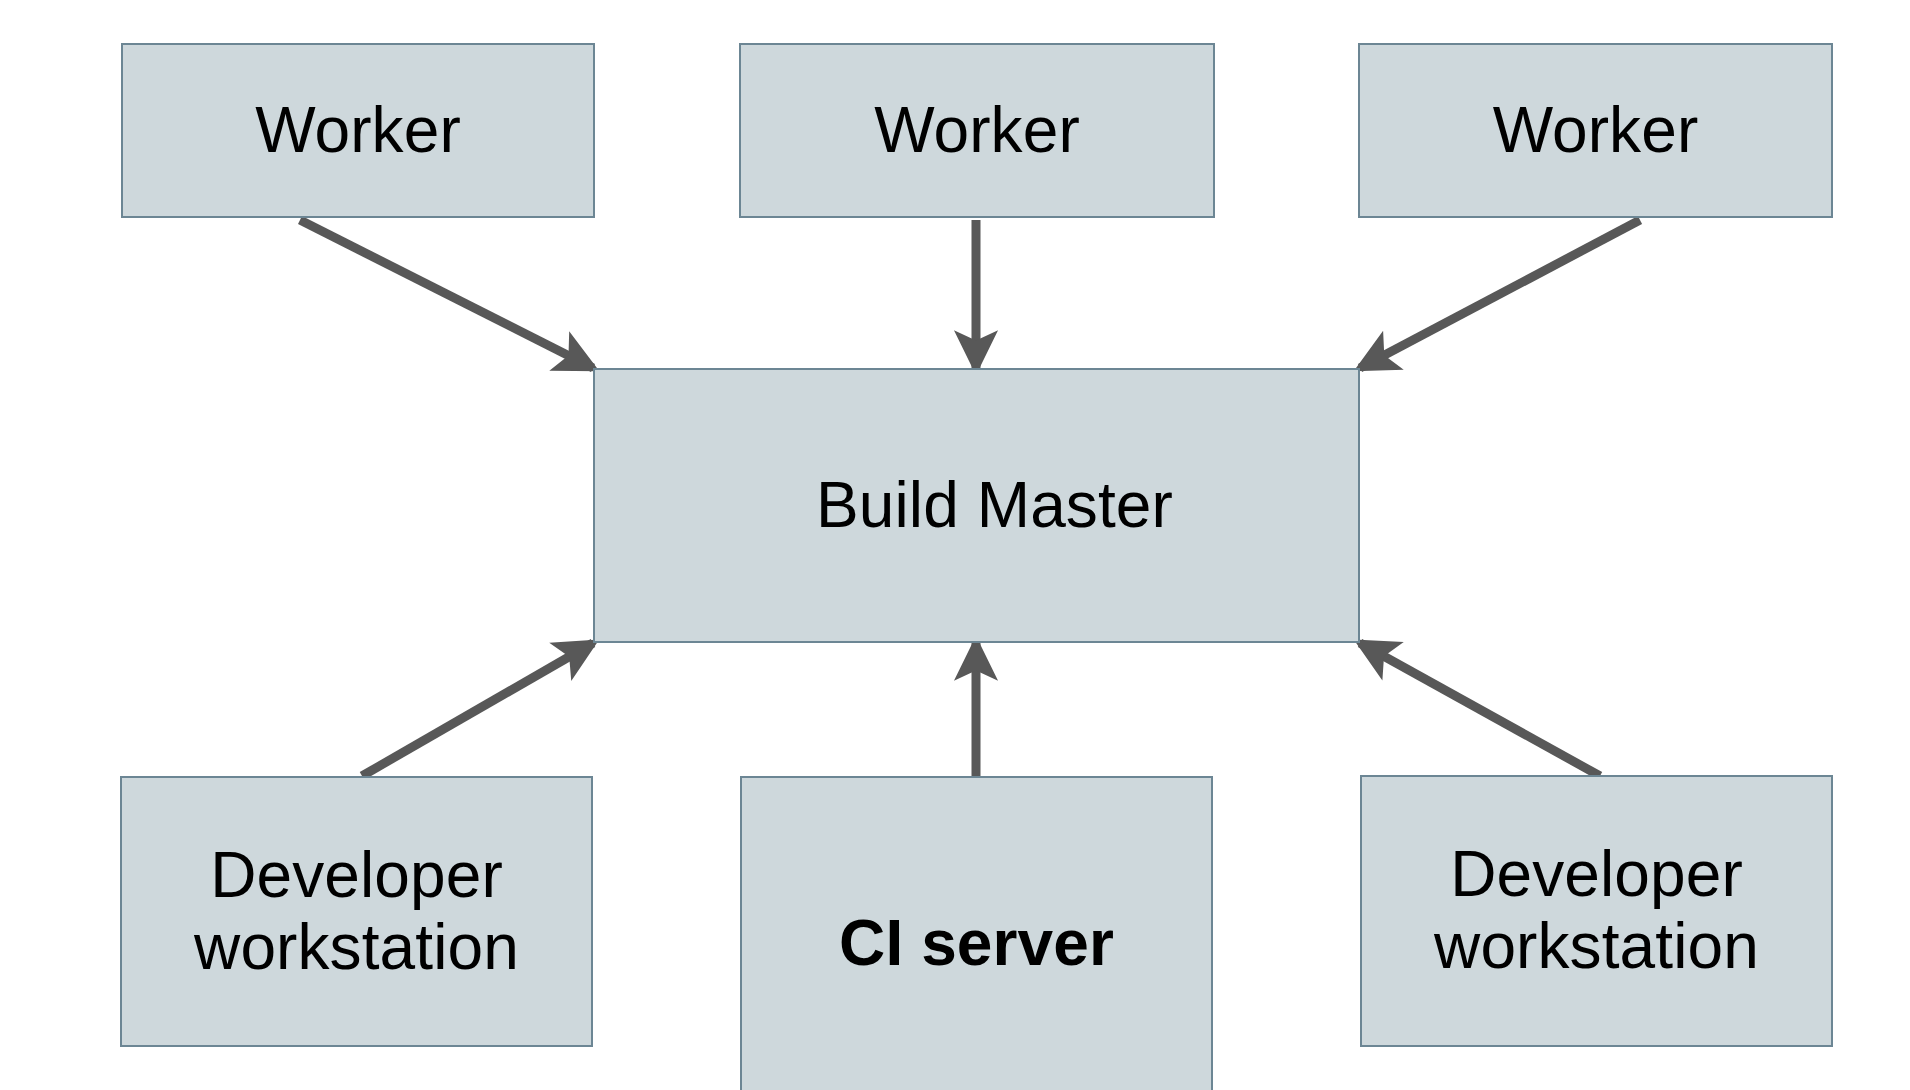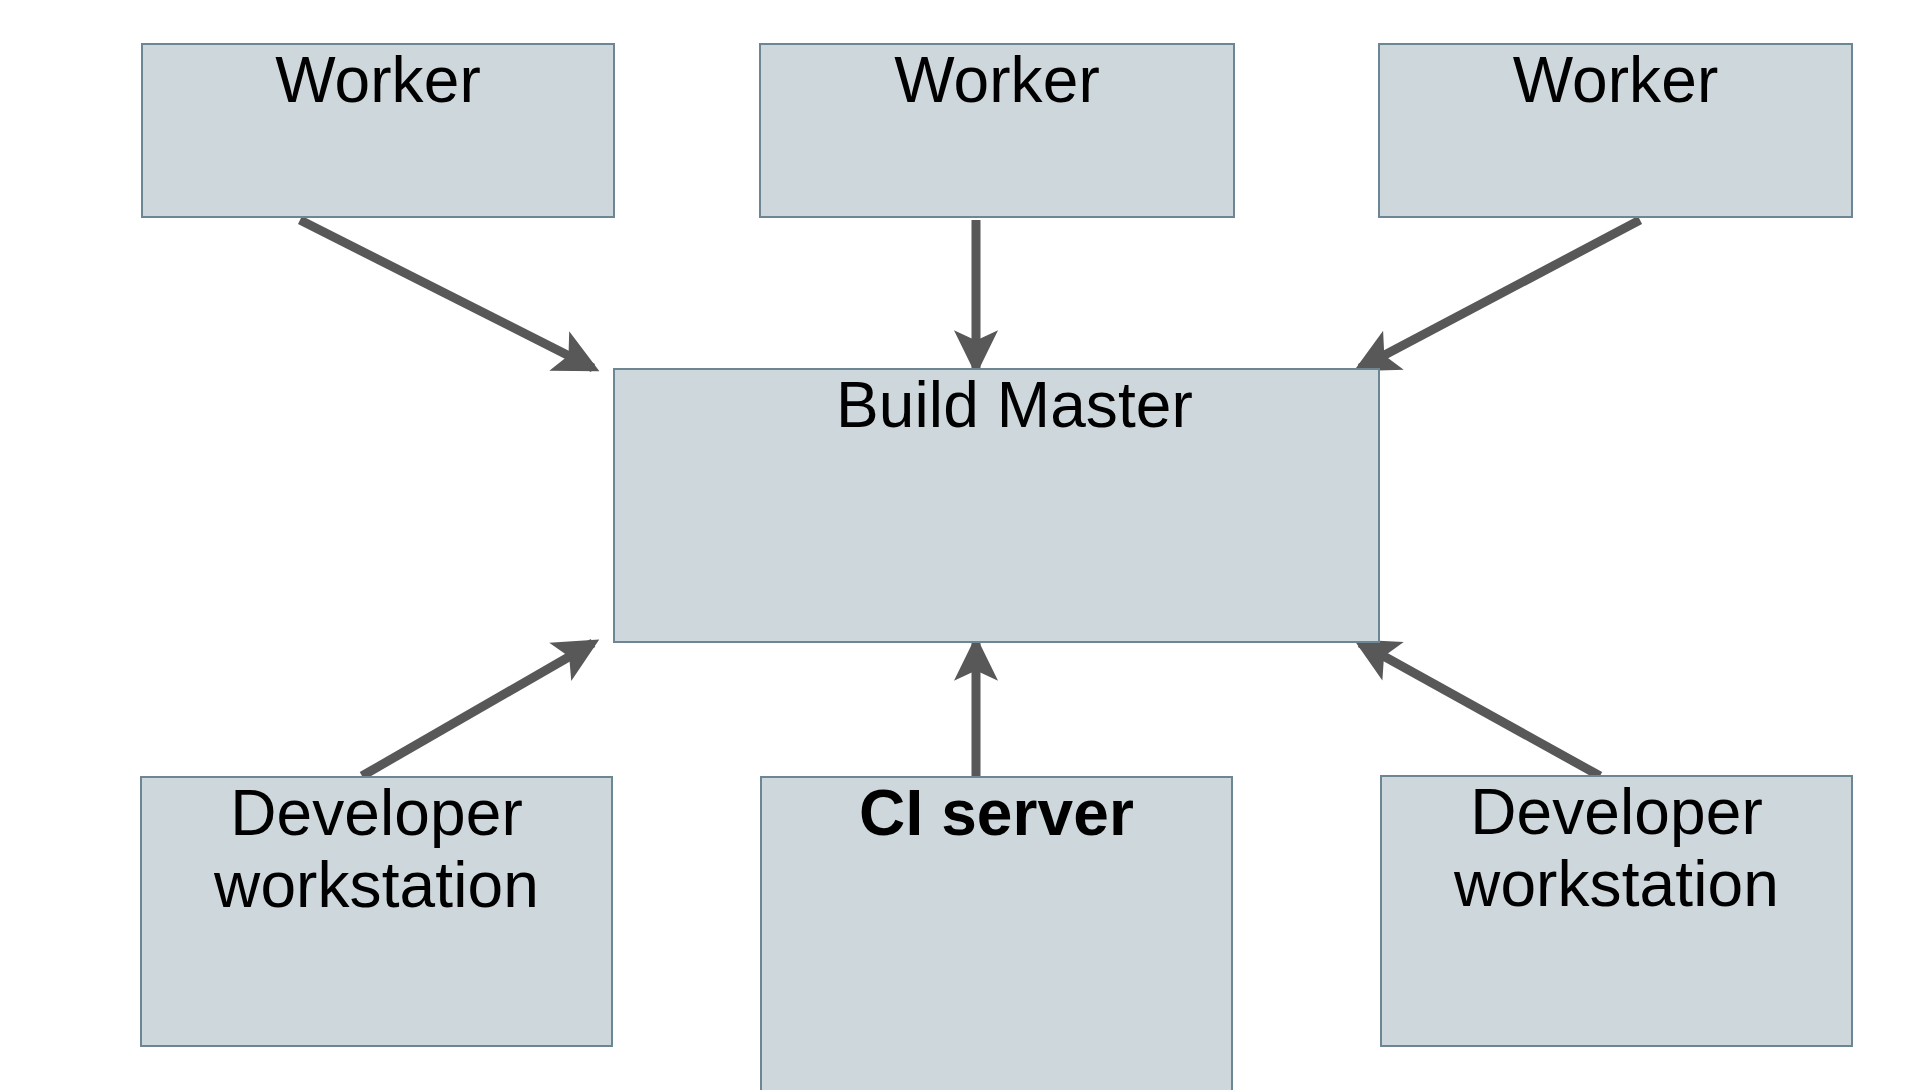--- a/index.html
+++ b/index.html
@@ -25,27 +25,27 @@
     width: 1910px;
     height: 1090px;
     pointer-events: none;
   }
   .node {
     position: absolute;
     box-sizing: border-box;
     background: #ced8dc;
     border: 2px solid #6c8694;
     display: flex;
+    align-items: center;
     justify-content: center;
     text-align: center;
     color: #000000;
     line-height: 1.12;
     letter-spacing: 0.1px;
     z-index: 2;
-    margin-left: 20px;
   }
   .node-label {
     display: block;
     white-space: pre-line;
     padding: 0 8px;
   }
   
   .n-worker-1      { left: 121px;  top: 43px;   width: 474px; height: 175px; font-size: 64px; }
   .n-worker-2      { left: 739px;  top: 43px;   width: 476px; height: 175px; font-size: 64px; }
   .n-worker-3      { left: 1358px; top: 43px;   width: 475px; height: 175px; font-size: 64px; }

